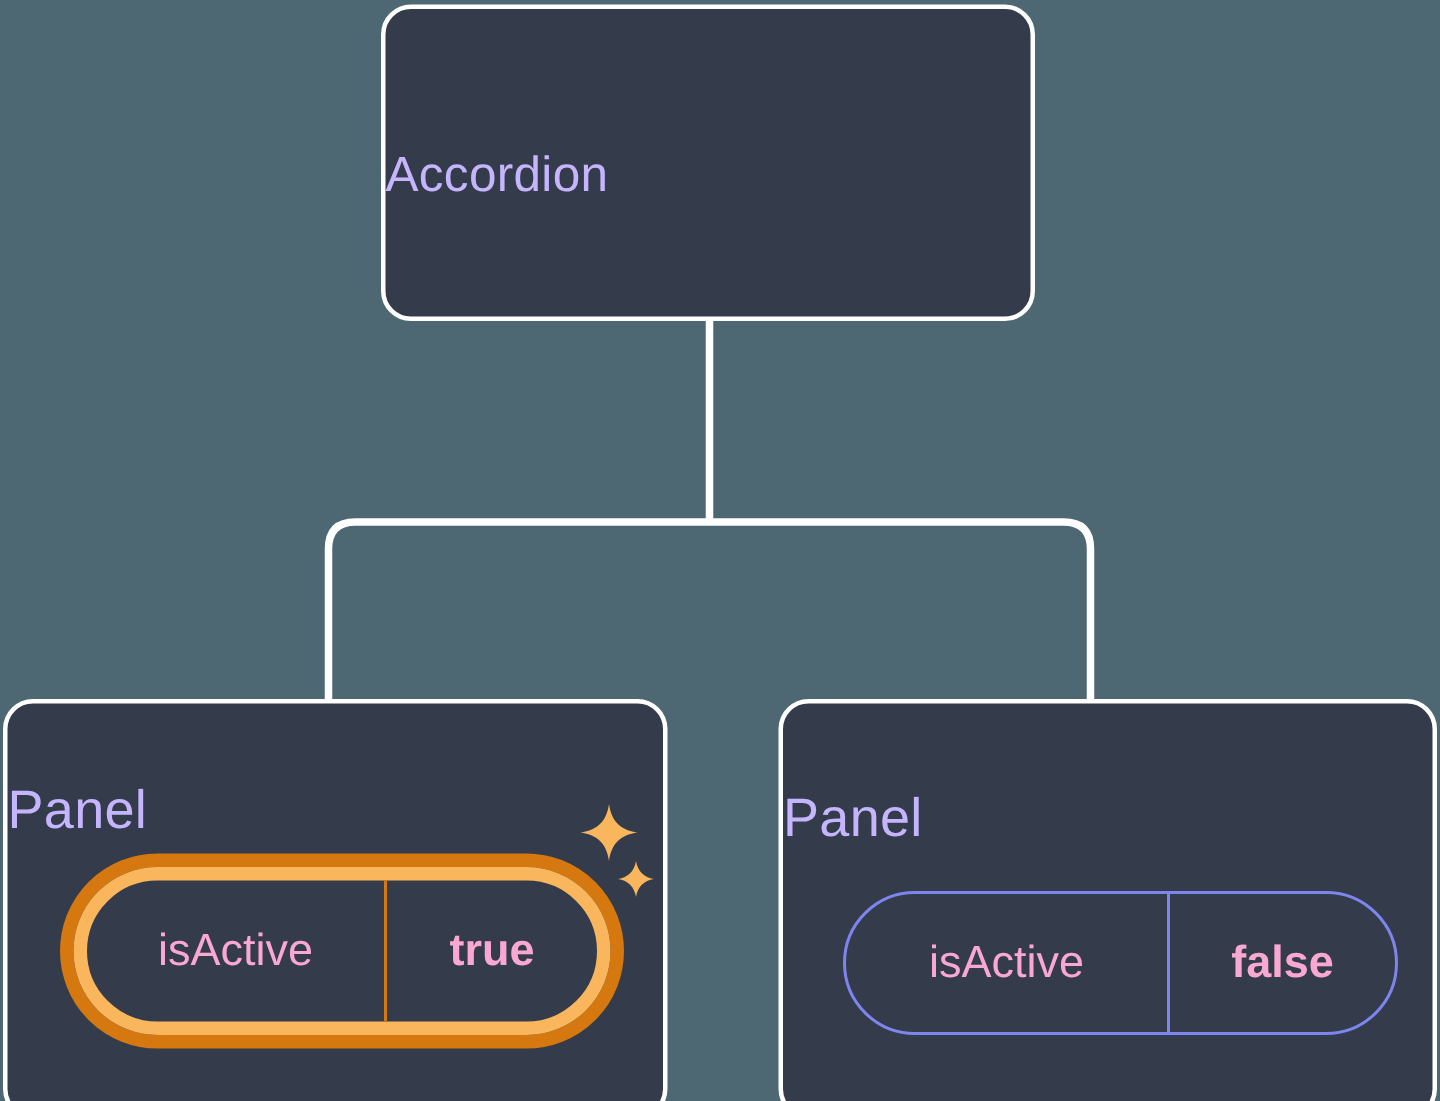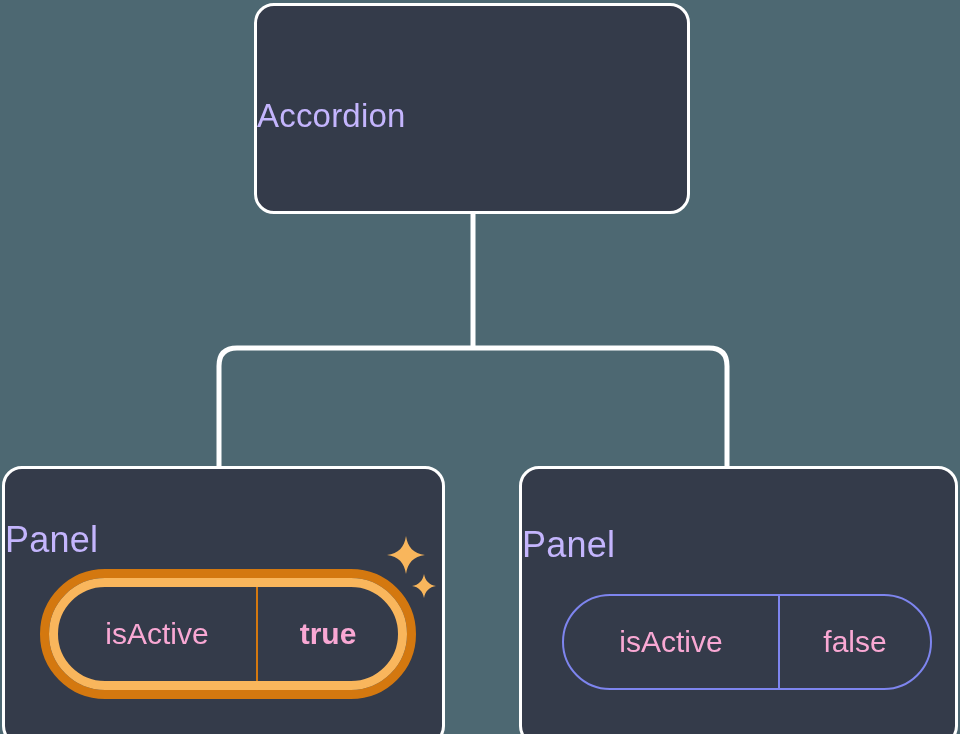--- a/index.html
+++ b/index.html
@@ -91,21 +91,21 @@
     overflow: hidden;
   }
   .pill-cell {
     display: flex;
     align-items: center;
     justify-content: center;
     color: #f9a8d4;
     box-sizing: border-box;
   }
   .pill-key { font-weight: 400; }
-  .pill-val { font-weight: 400; }
+  .pill-val { font-weight: 700; }
 
   
   #pill-right-wrap {
     left: 40px;
     top: 125px;
   }
   .pill-plain {
     border: 2px solid #7e85ef;
     height: 96px;
   }

